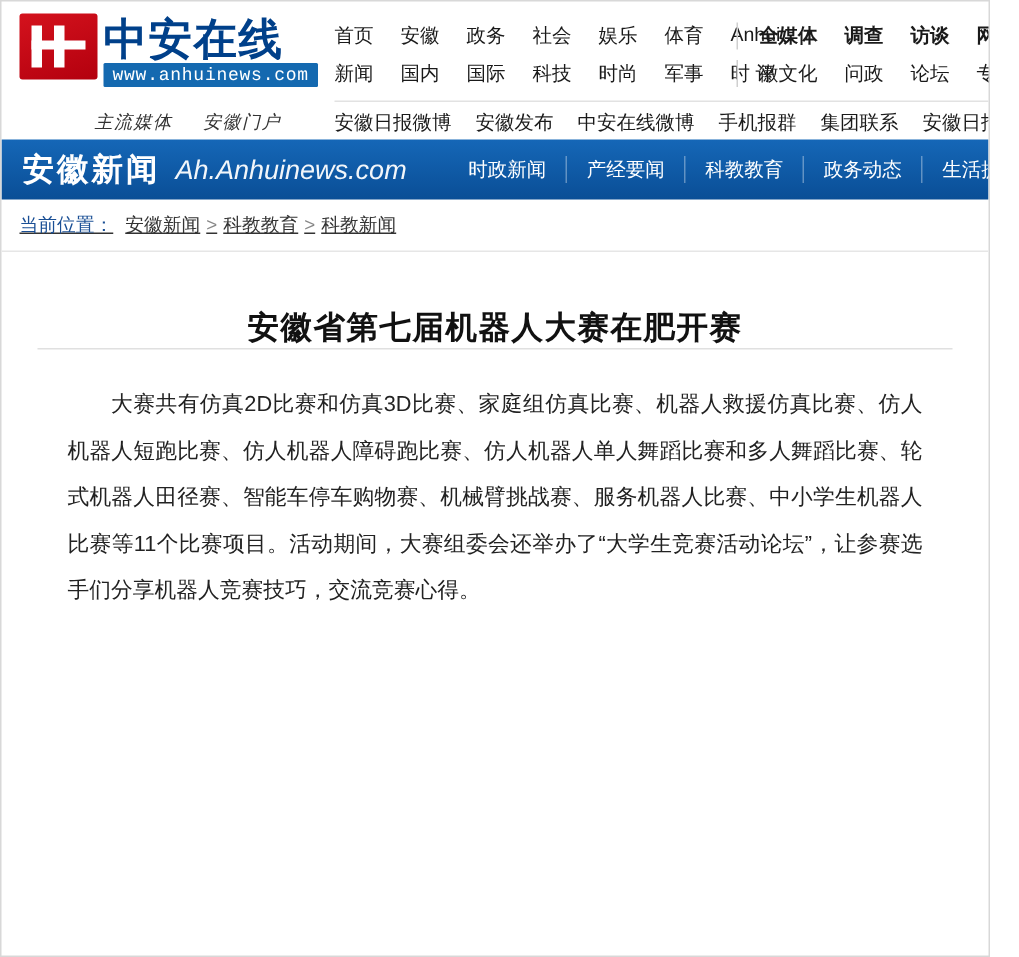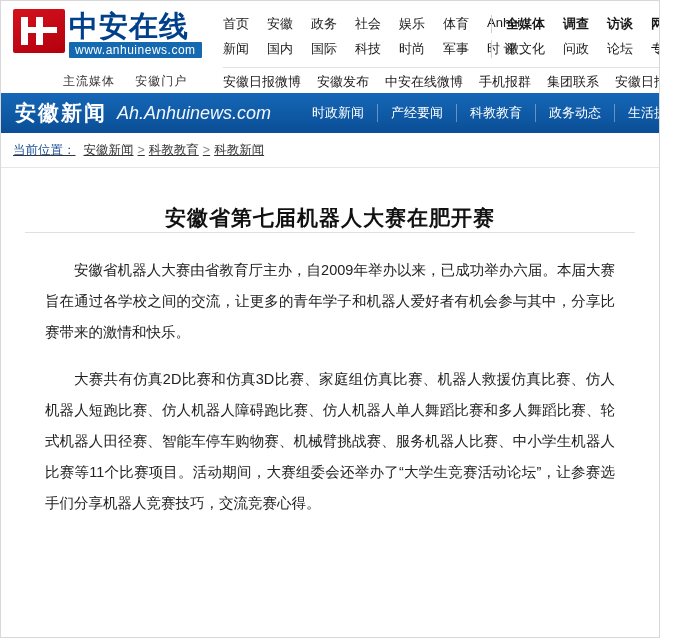--- a/index.html
+++ b/index.html
@@ -80,34 +80,35 @@
     font-size: 29px;
     font-weight: bold;
     color: #00408a;
     letter-spacing: 1px;
     white-space: nowrap;
   }
   .logo-url {
     position: absolute;
     left: 58px;
     top: 35px;
-    font-family: Liberation Sans, sans-serif;
+    font-family: Liberation Mono, monospace;
     font-size: 12px;
     color: #ffffff;
     background: #1469b0;
     padding: 1px 6px 1px 6px;
     letter-spacing: 0.5px;
     border-radius: 1px;
   }
   .logo-sub {
     margin-top: 14px;
     padding-left: 52px;
     font-size: 12px;
     color: #333;
     letter-spacing: 1px;
+    font-style: italic;
   }
   .logo-sub span {
     margin-right: 16px;
   }
 
   .nav-area {
     flex: 1 1 auto;
     padding-top: 4px;
   }
   .nav-row {
@@ -336,18 +337,17 @@
     <span class="sep">&gt;</span>
     <a href="#">科教新闻</a>
   </div>
 
   <div class="article">
     <div class="article-title">安徽省第七届机器人大赛在肥开赛</div>
 
     <div class="meta-rule"></div>
 
     <div class="article-body">
-      <p>安徽省机器人大赛由省教育厅主办，自2009年举办以来，已成功举办六届。本届大赛旨在通过各学校之间的交流，让更多的青年学子和机器人爱好者有机会参与其中，分享比赛带来的激情和快乐。</p>
       <p>大赛共有仿真2D比赛和仿真3D比赛、家庭组仿真比赛、机器人救援仿真比赛、仿人机器人短跑比赛、仿人机器人障碍跑比赛、仿人机器人单人舞蹈比赛和多人舞蹈比赛、轮式机器人田径赛、智能车停车购物赛、机械臂挑战赛、服务机器人比赛、中小学生机器人比赛等11个比赛项目。活动期间，大赛组委会还举办了“大学生竞赛活动论坛”，让参赛选手们分享机器人竞赛技巧，交流竞赛心得。</p>
     </div>
   </div>
 
 </div>
 
 </body></html>

